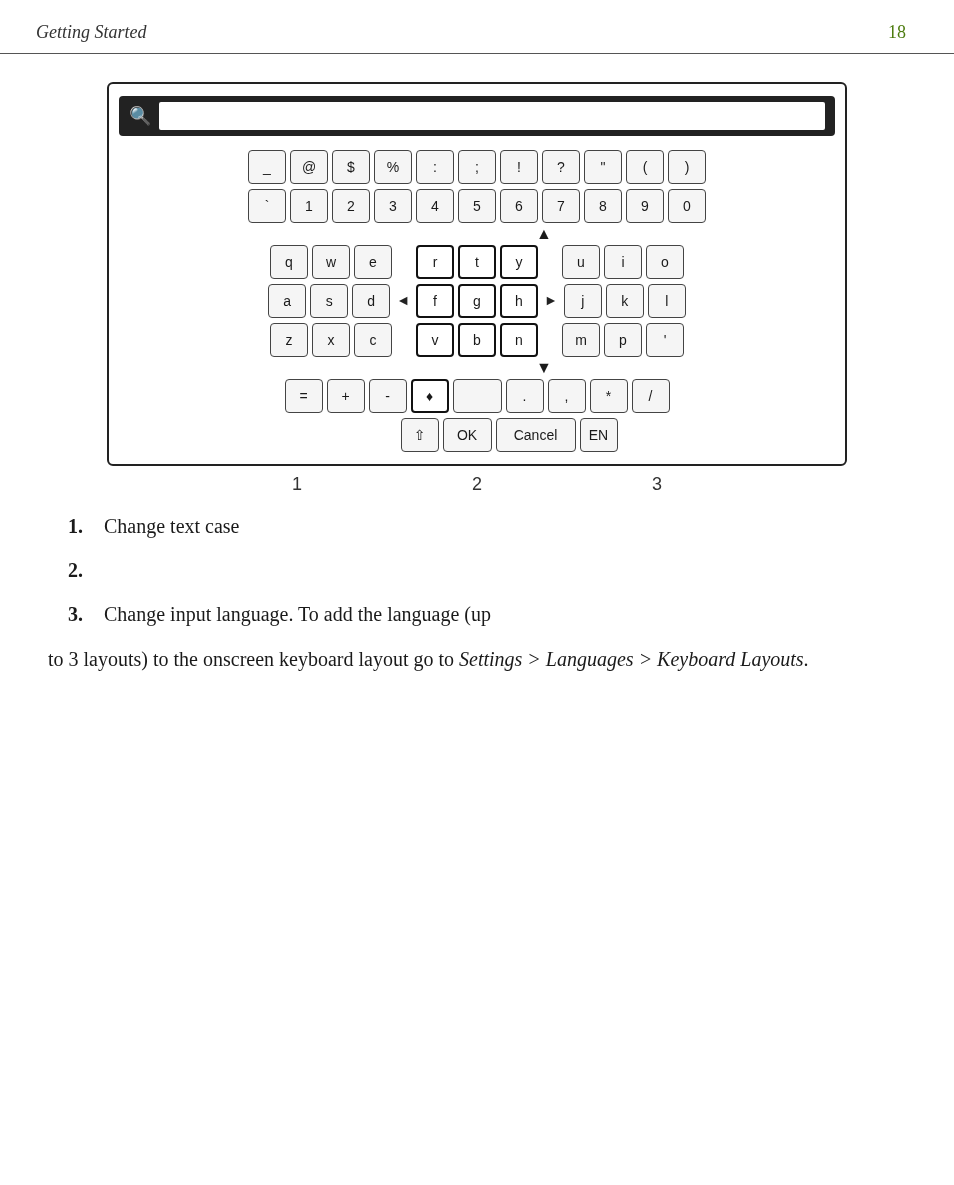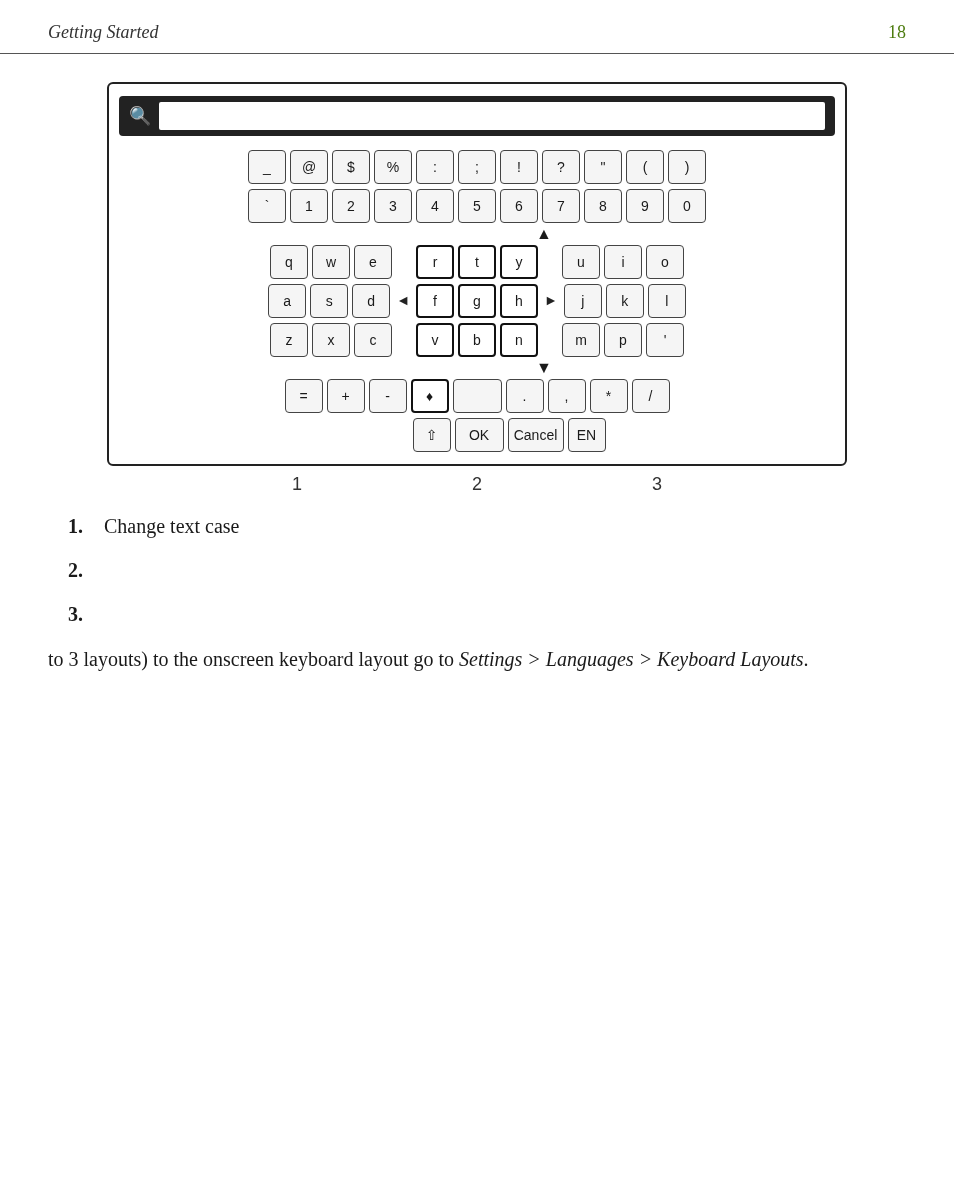--- a/index.html
+++ b/index.html
@@ -11,21 +11,21 @@
       font-family: 'Georgia', serif;
       color: #1a1a1a;
       position: relative;
     }
 
     
     .page-header {
       display: flex;
       justify-content: space-between;
       align-items: center;
-      padding: 22px 48px 10px 48px;
+      padding: 22px 48px 10px 36px;
       border-bottom: 1px solid #555;
     }
 
     .page-header-title {
       font-size: 18px;
       font-style: italic;
       color: #333;
     }
 
     .page-header-number {
@@ -99,21 +99,21 @@
       height: 34px;
       cursor: pointer;
       user-select: none;
     }
 
     .key.wide {
       width: 49px;
     }
 
     .key.medium {
-      width: 56px;
+      width: 80px;
     }
 
     .key.highlighted-group {
       border: 2.5px solid #111;
       background: #fff;
     }
 
     
     .kbd-labels {
       display: flex;
@@ -302,20 +302,21 @@
       <span class="num">1.</span>
       <span>Change text case</span>
     </div>
 
     <div class="numbered-item">
       <span class="num">2.</span>
     </div>
 
     <div class="numbered-item">
       <span class="num">3.</span>
+      <span>Change input language. To add the language (up</span>
     </div>
 
   </div>
 
   <div class="paragraph-text">
     <span>to 3 layouts) to the onscreen keyboard layout go to </span><span class="italic-text">Settings &gt; Languages &gt; Keyboard Layouts</span><span>.</span>
   </div>
 
 </div>
 

